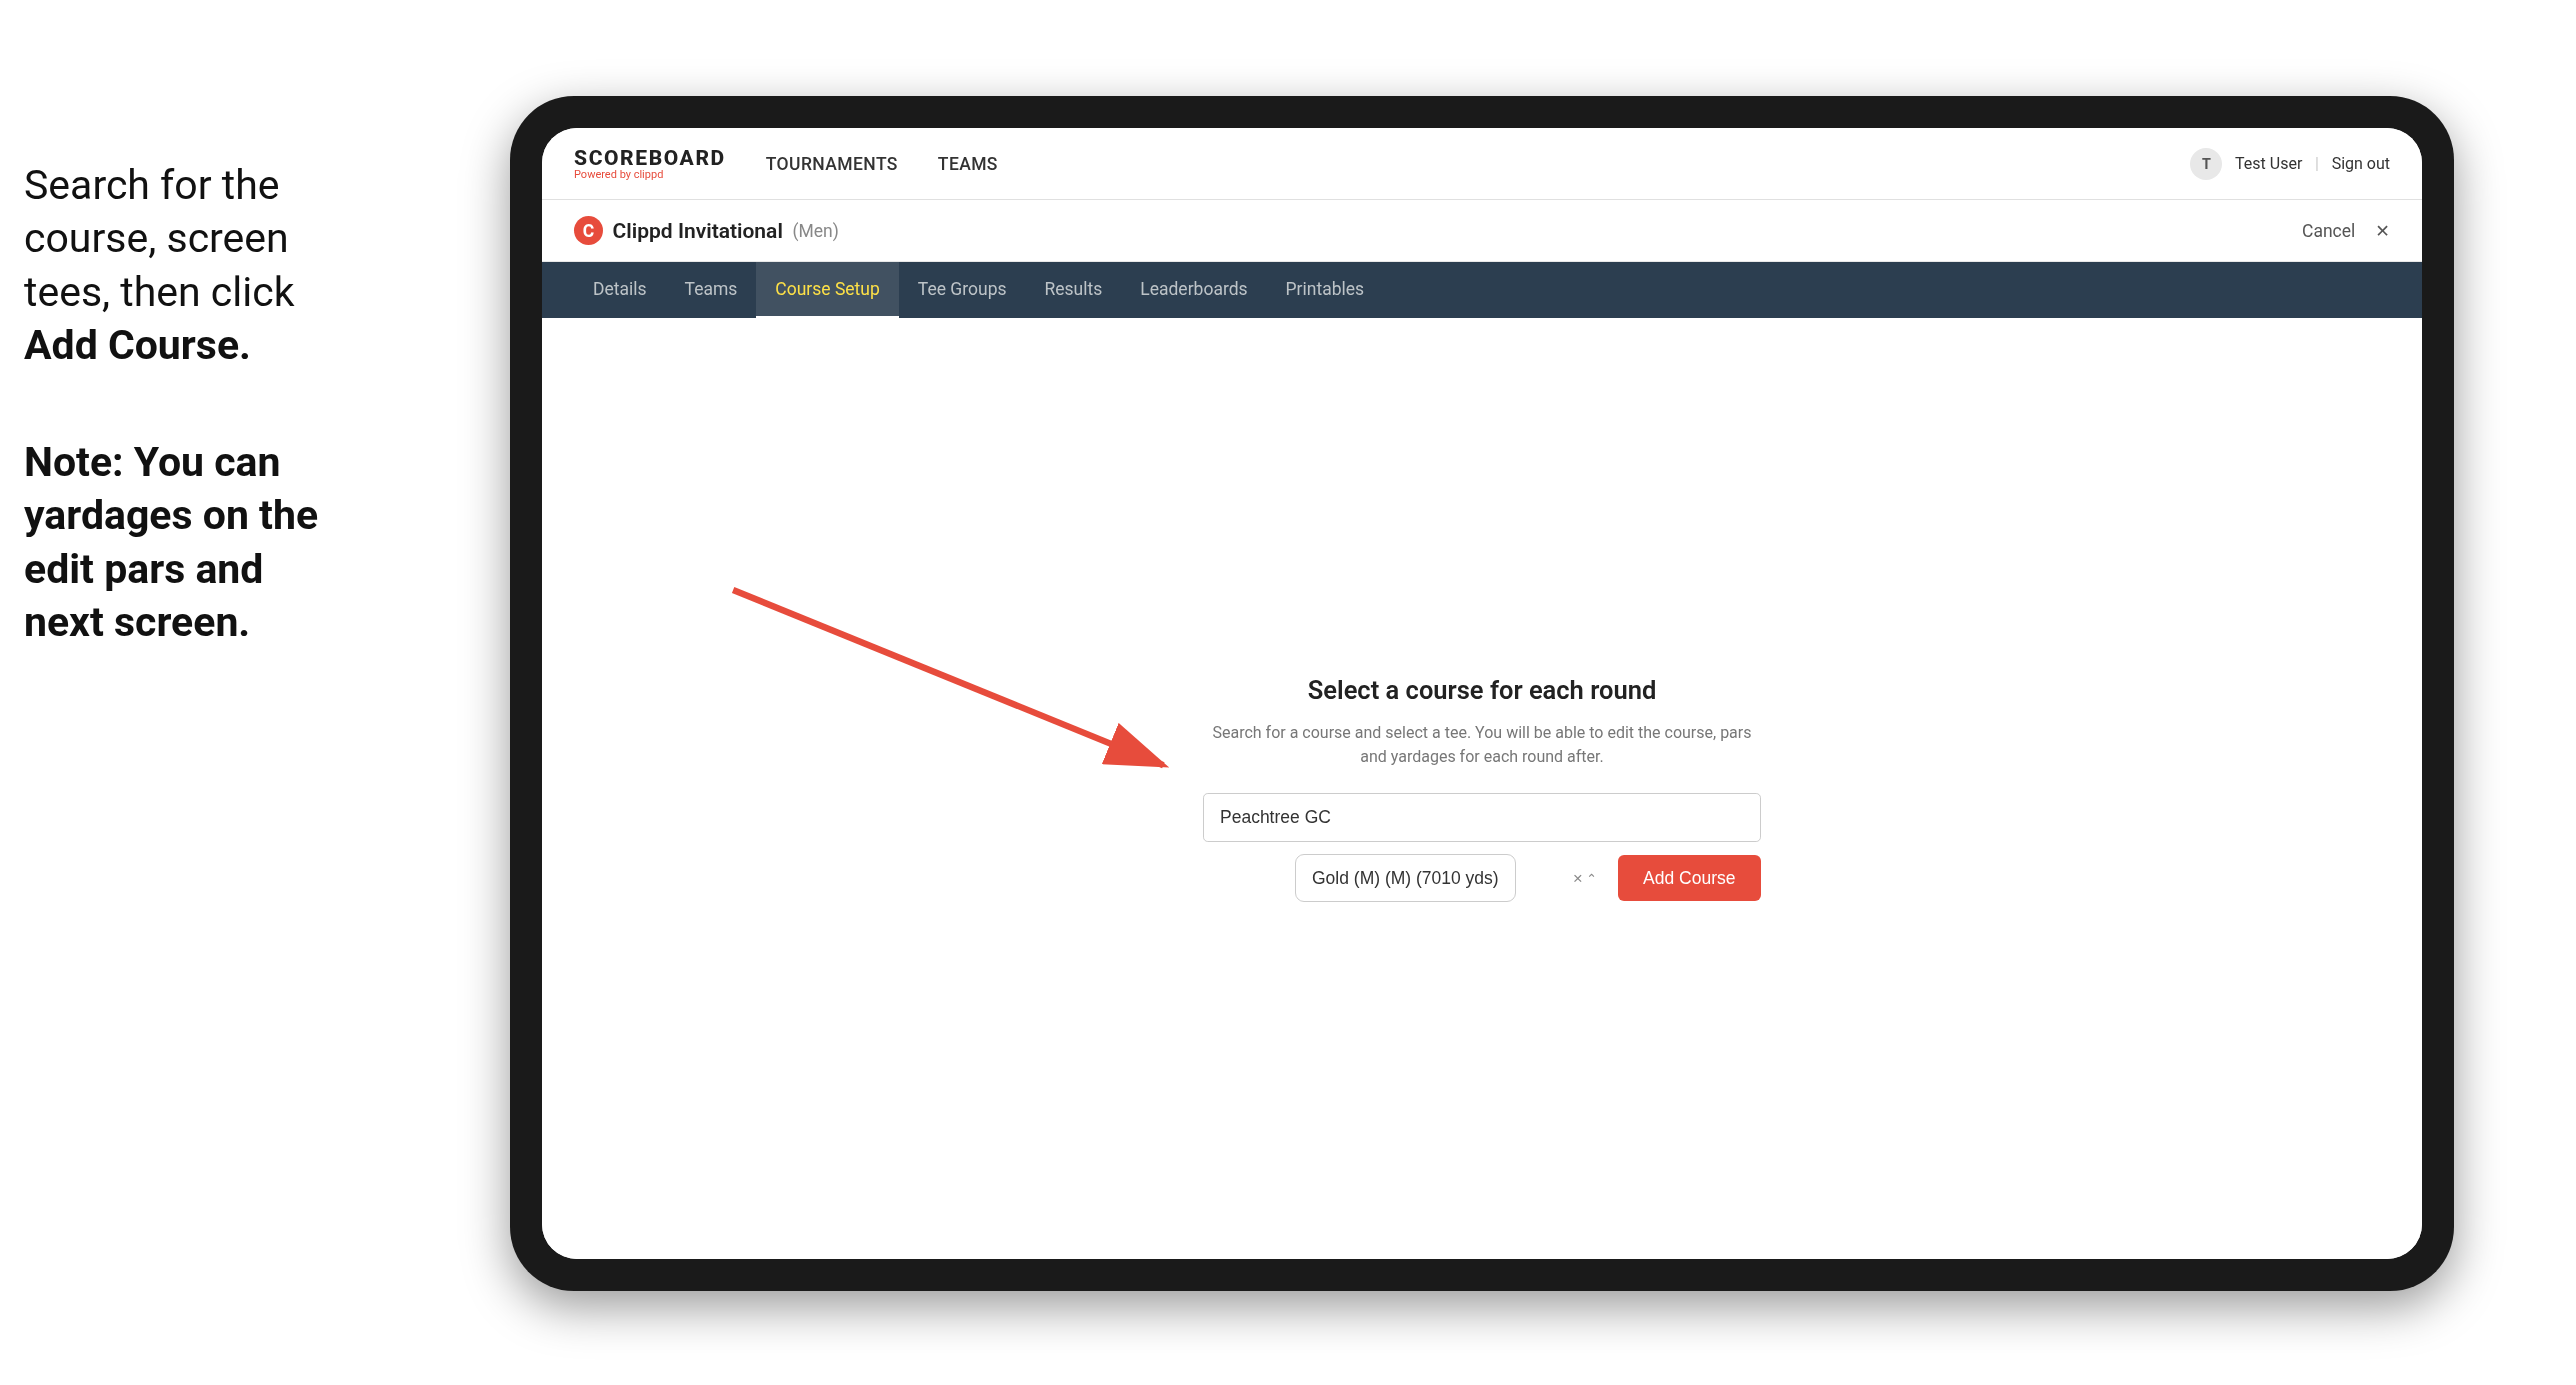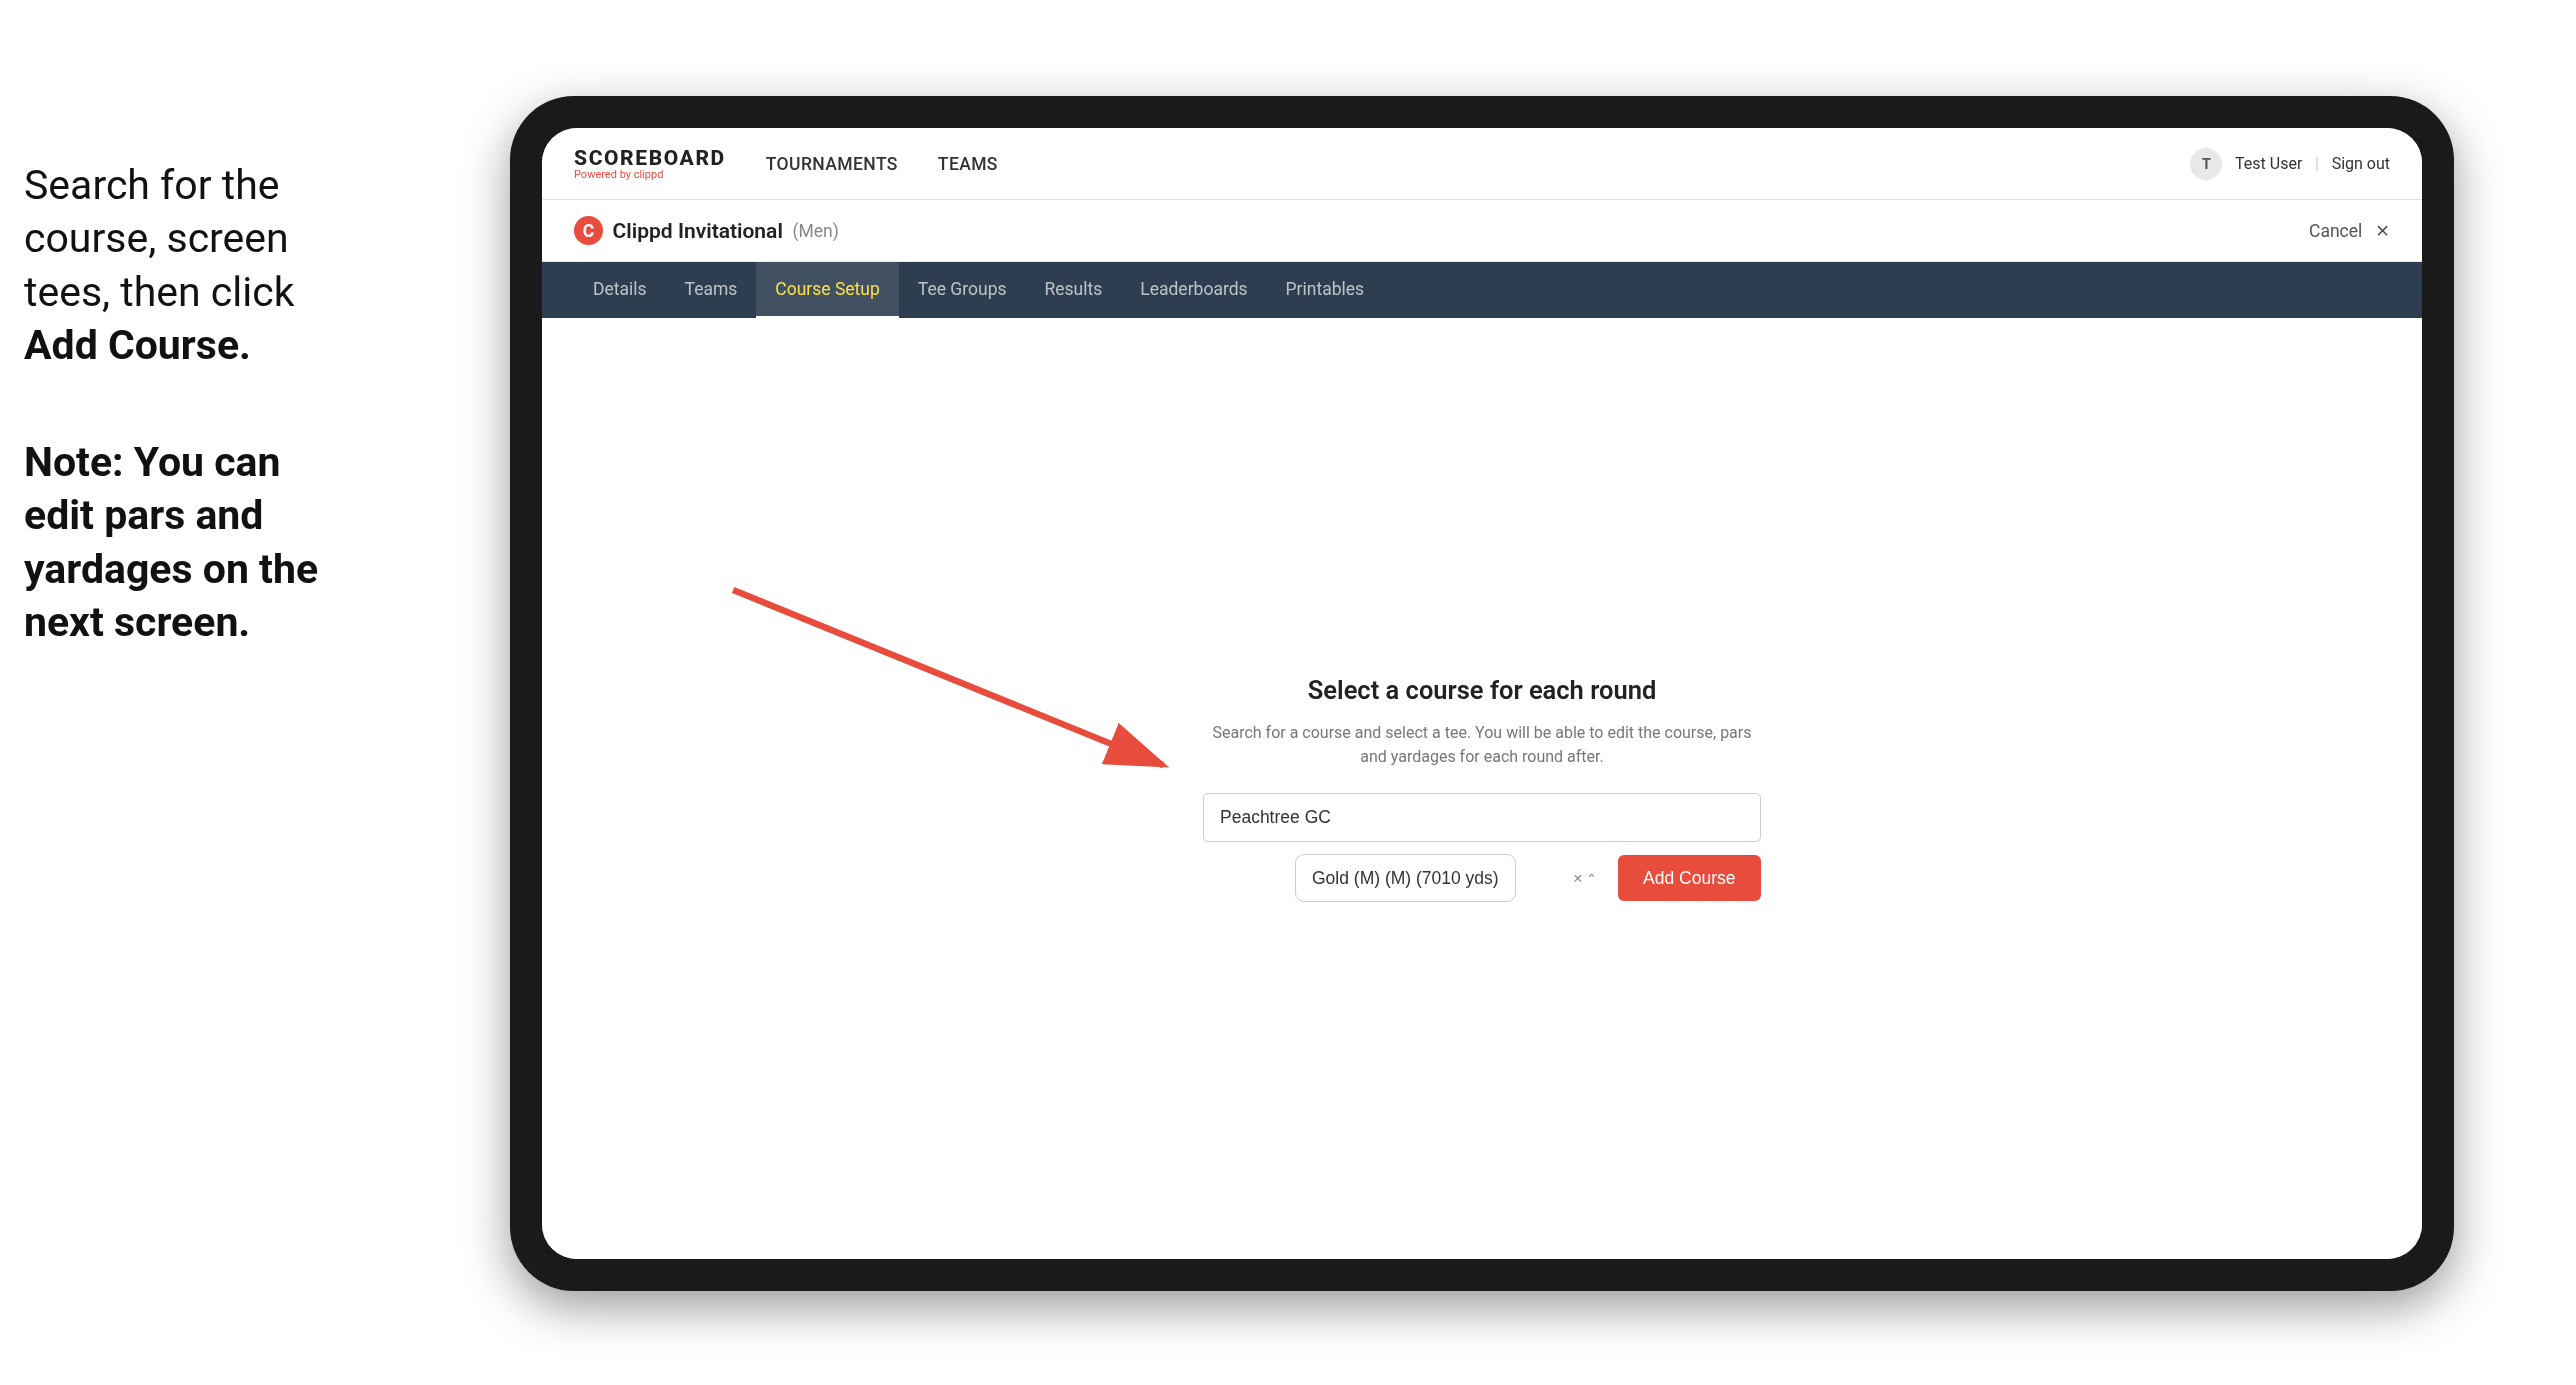--- a/index.html
+++ b/index.html
@@ -148,21 +148,21 @@
     .tournament-gender {
       color: #888;
       font-size: 17.5px;
     }
     .cancel-btn {
       font-size: 17.5px;
       color: #555;
       cursor: pointer;
       display: flex;
       align-items: center;
-      gap: 13px;
+      gap: 20px;
     }
 
     
     .tab-bar {
       background: #2c3e50;
       display: flex;
       align-items: center;
       padding: 0 32px;
       height: 56px;
       flex-shrink: 0;
@@ -284,22 +284,22 @@
 </head>
 <body>
 
 <div class="instructions">
   <div>Search for the</div>
   <div>course, screen</div>
   <div>tees, then click</div>
   <div class="bold">Add Course.</div>
   <div class="note">
     <div>Note: You can</div>
+    <div>yardages on the</div>
     <div>edit pars and</div>
-    <div>yardages on the</div>
     <div>next screen.</div>
   </div>
 </div>
 
 <div class="tablet-frame">
   <div class="tablet-screen">
 
     <div class="top-nav">
       <div class="logo-area">
         <span class="logo-text">SCOREBOARD</span>

